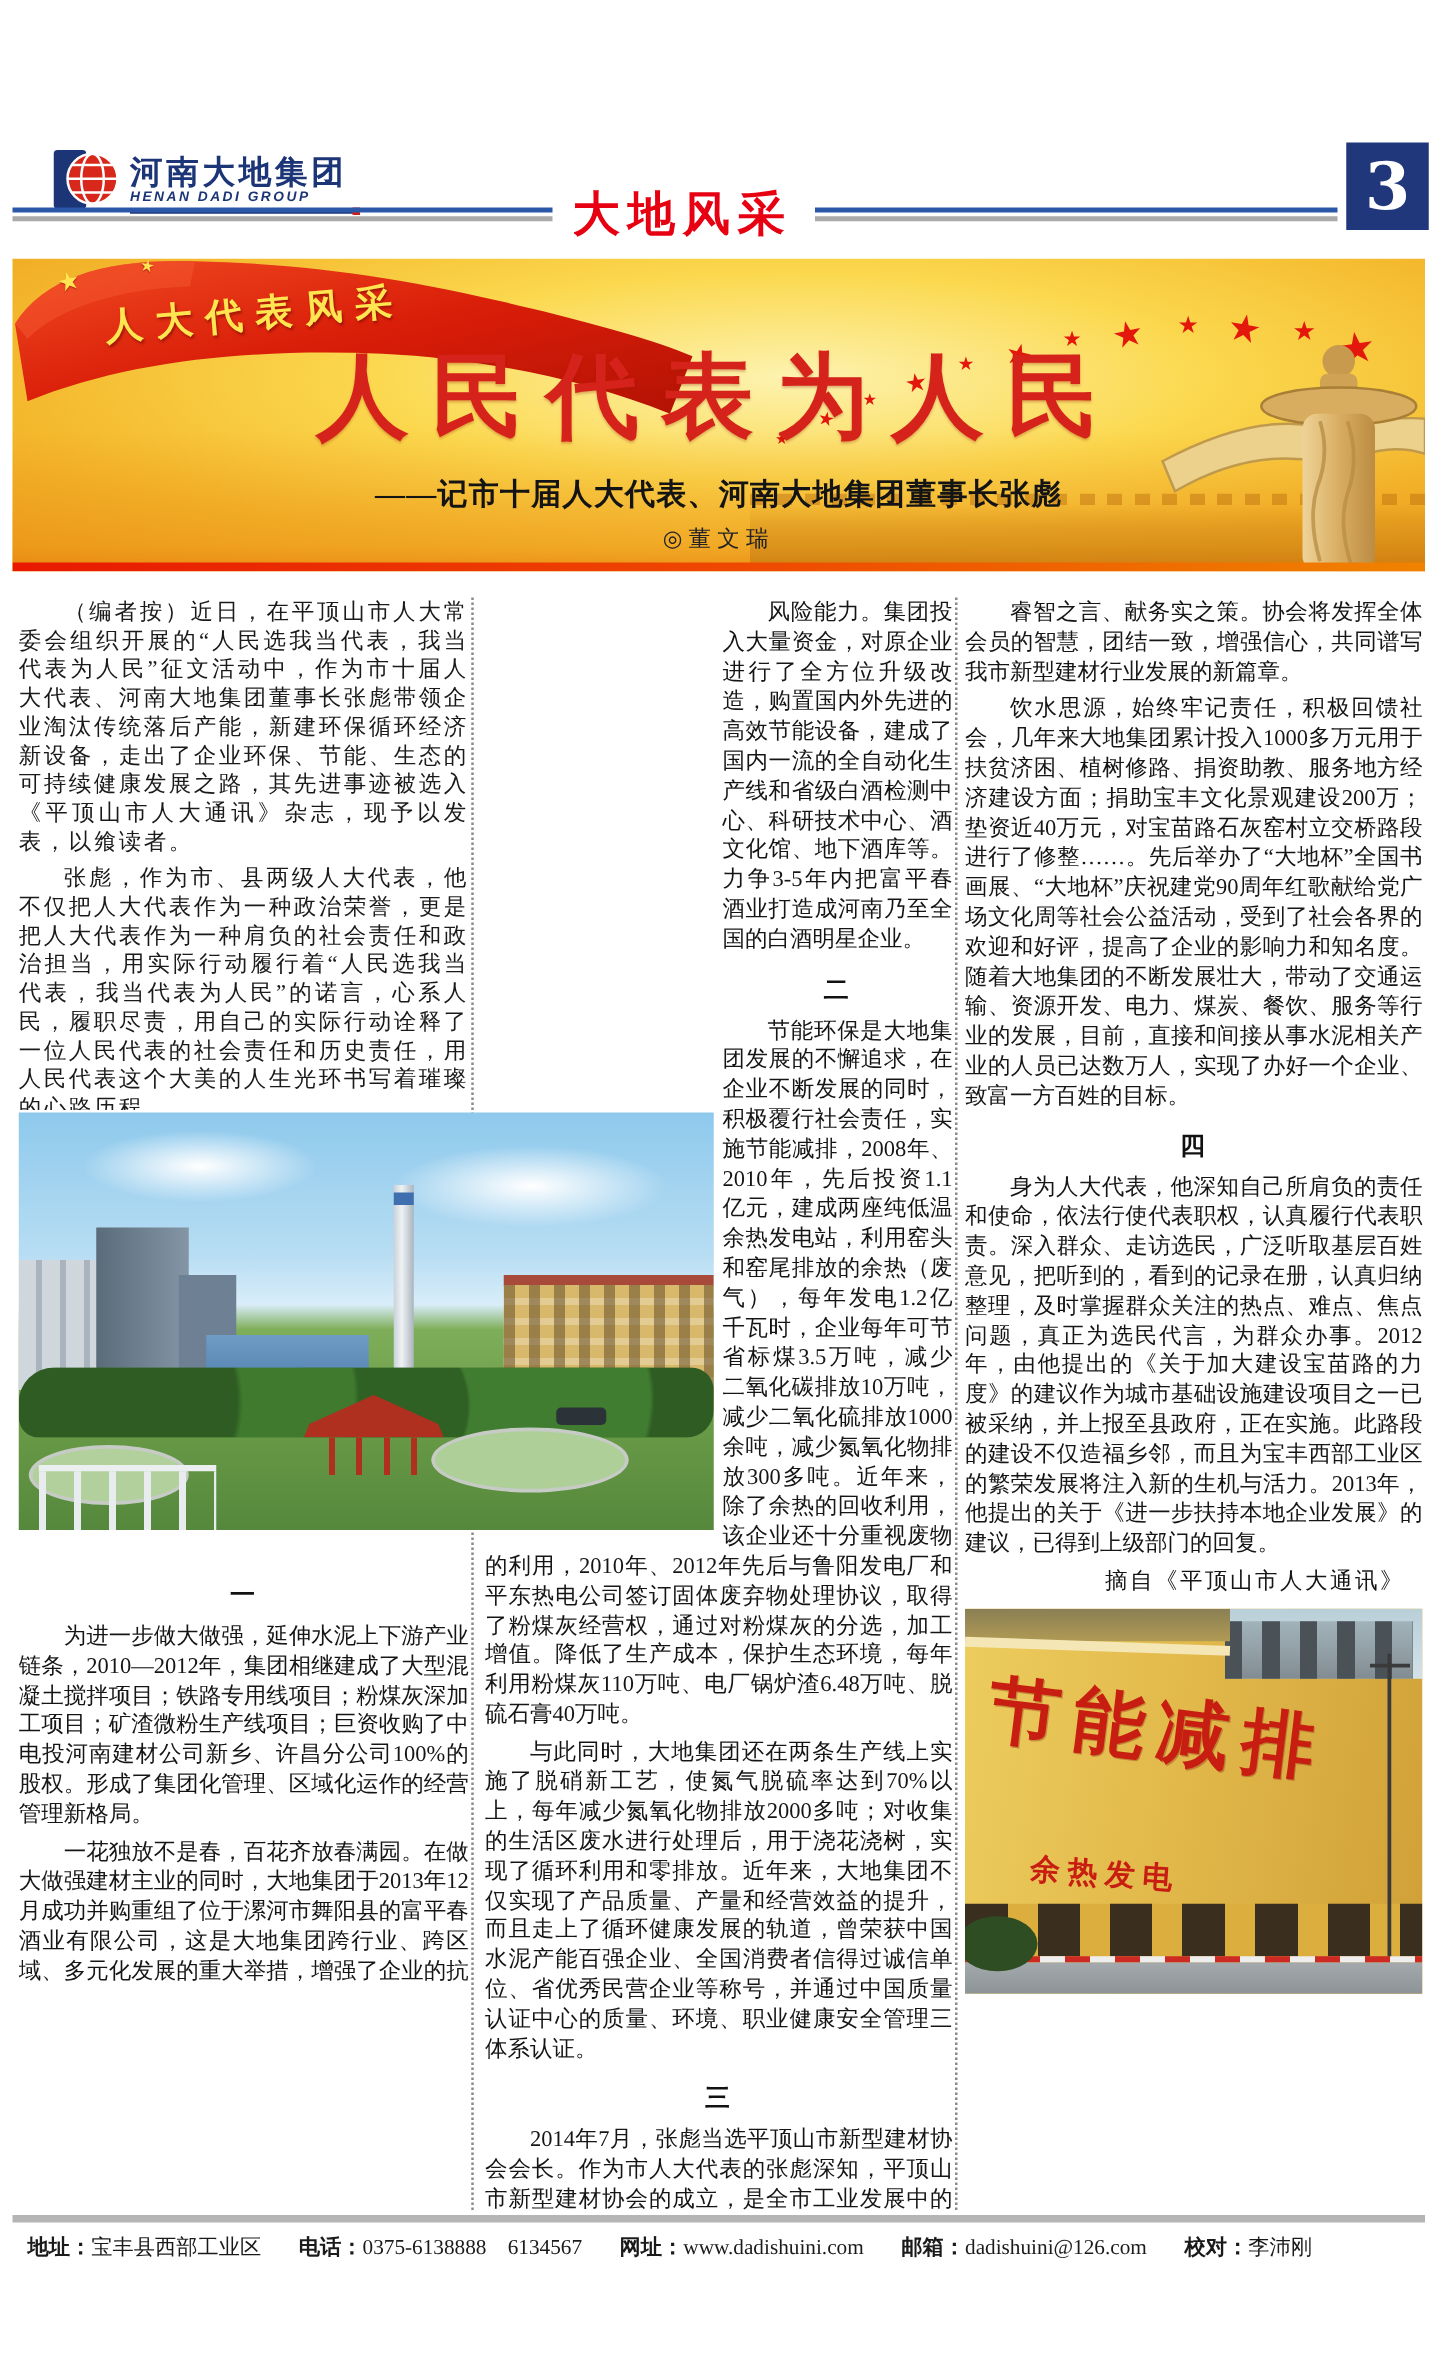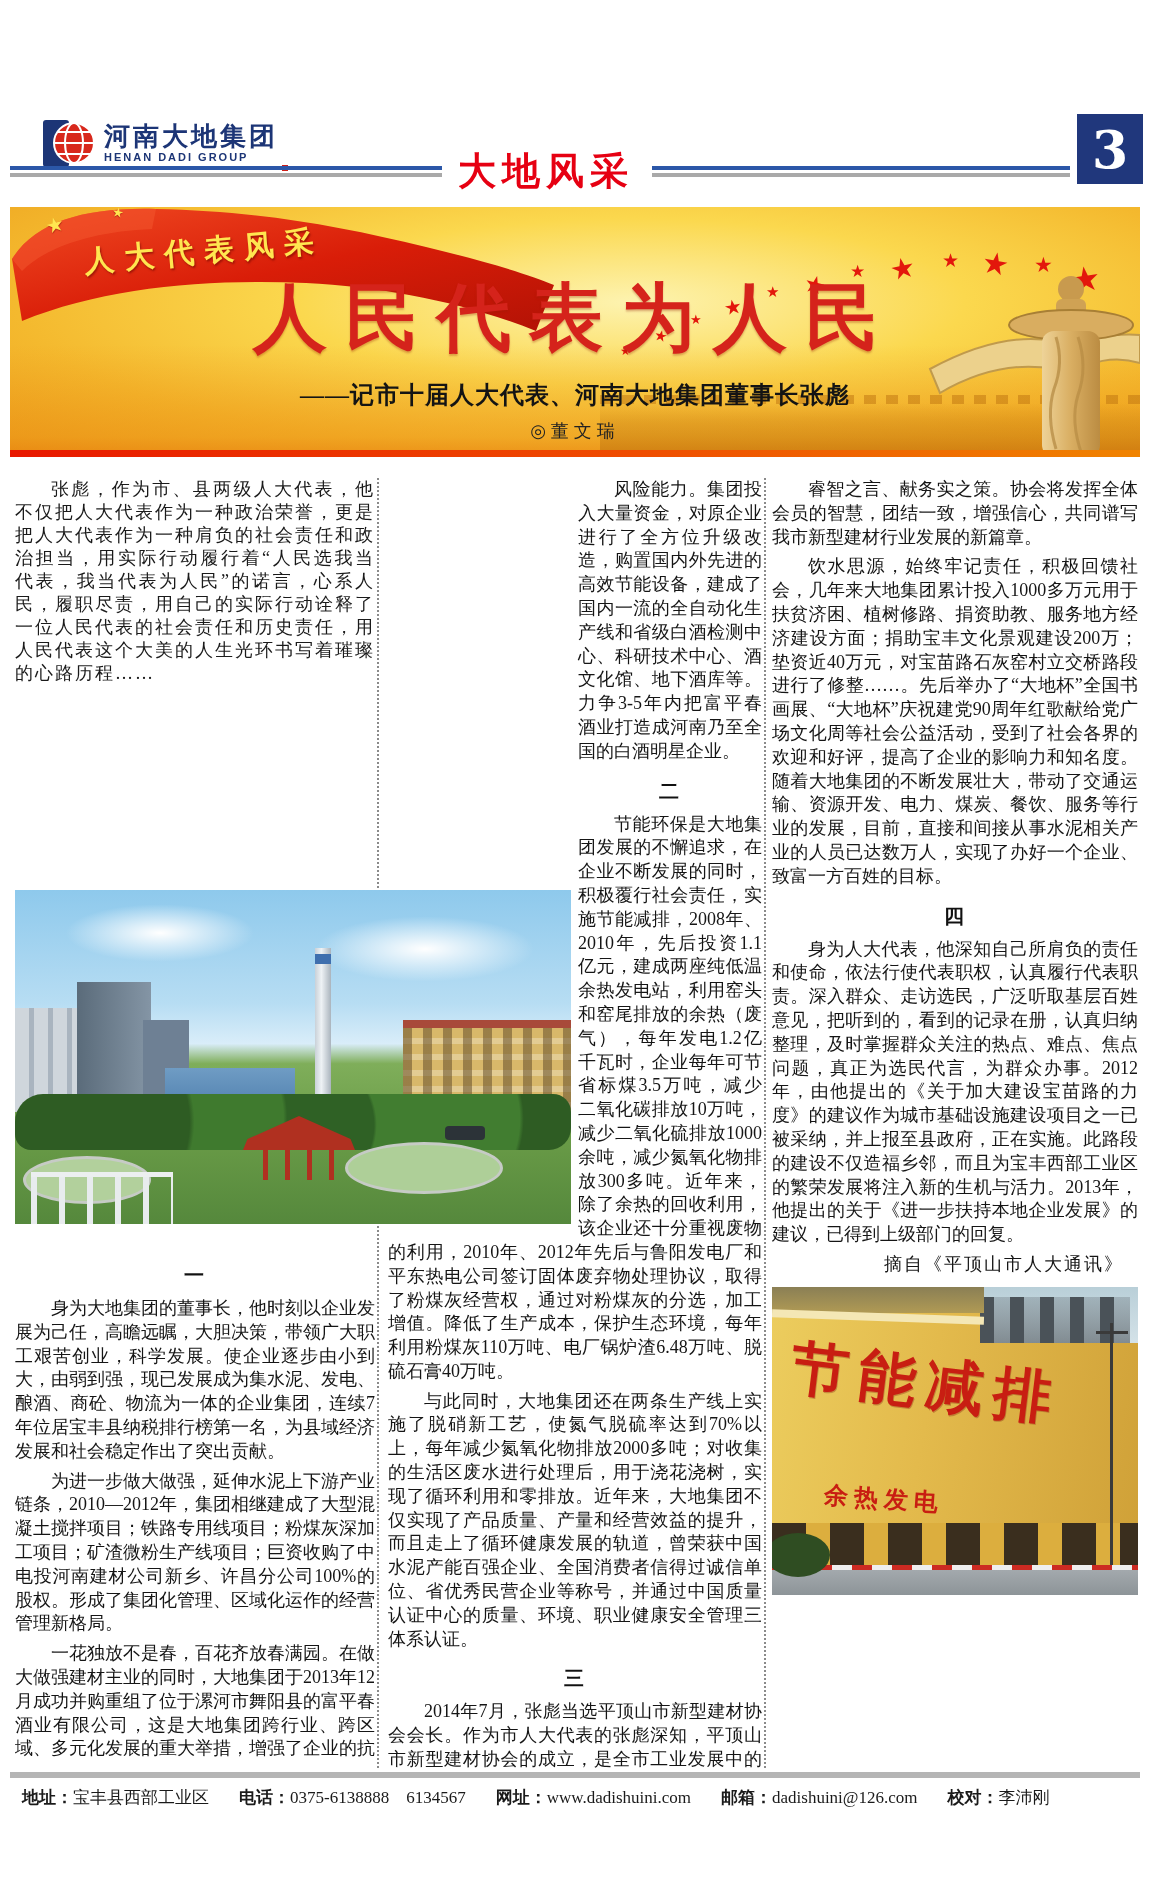--- a/index.html
+++ b/index.html
@@ -6,21 +6,21 @@
   body{width:1150px;height:1889px;position:relative;background:#ffffff;
        font-family:"Liberation Serif","DejaVu Serif",serif;overflow:hidden;}
   .abs{position:absolute;}
 
   
   #logo{left:42px;top:116px;display:flex;align-items:center;gap:8px;}
   #logo-text{display:flex;flex-direction:column;}
   #logo-cn{font-family:"Liberation Sans","DejaVu Sans",sans-serif;font-weight:bold;
            font-size:26px;color:#1c3576;letter-spacing:3px;line-height:28px;}
   #logo-en{font-family:"Liberation Sans","DejaVu Sans",sans-serif;font-weight:bold;
-           font-size:11px;color:#1c3576;letter-spacing:2px;line-height:14px;}
+           font-size:11px;color:#1c3576;letter-spacing:2px;line-height:14px;font-style:italic;}
   #logo-underline{position:relative;margin-top:3px;width:182px;height:3px;background:#1c3576;}
   #logo-underline::after{content:"";position:absolute;right:-2px;top:-2px;width:6px;height:6px;background:#cf1f18;}
 
   #masthead-title{left:440px;top:146px;width:212px;text-align:center;
       font-family:"Liberation Sans","DejaVu Sans",sans-serif;font-weight:bold;
       font-size:38px;color:#e60012;letter-spacing:6px;}
   .rule{height:4px;}
   .rule-blue{background:#2b57a8;}
   .rule-gray{background:#a9a9a9;}
   #page-badge{left:1077px;top:114px;width:66px;height:70px;background:#20377c;
@@ -230,26 +230,26 @@
   <div class="abs" id="banner-title">人民代表为人民</div>
   <div class="abs" id="banner-author">◎董文瑞</div>
   <div class="abs" id="banner-subtitle">——记市十届人大代表、河南大地集团董事长张彪</div>
   <div class="abs" id="banner-redstrip"></div>
 </div>
 
 <div class="abs divider" style="left:377px;"></div>
 <div class="abs divider" style="left:764px;"></div>
 
 <div class="abs coltext kai" id="col1a">
+  <p>（编者按）近日，在平顶山市人大常委会组织开展的“人民选我当代表，我当代表为人民”征文活动中，作为市十届人大代表、河南大地集团董事长张彪带领企业淘汰传统落后产能，新建环保循环经济新设备，走出了企业环保、节能、生态的可持续健康发展之路，其先进事迹被选入《平顶山市人大通讯》杂志，现予以发表，以飨读者。</p>
   <p>张彪，作为市、县两级人大代表，他不仅把人大代表作为一种政治荣誉，更是把人大代表作为一种肩负的社会责任和政治担当，用实际行动履行着“人民选我当代表，我当代表为人民”的诺言，心系人民，履职尽责，用自己的实际行动诠释了一位人民代表的社会责任和历史责任，用人民代表这个大美的人生光环书写着璀璨的心路历程……</p>
 </div>
 
 <div class="abs coltext" id="col1b">
   <div class="sec-head">一</div>
-  <p>身为大地集团的董事长，他时刻以企业发展为己任，高瞻远瞩，大胆决策，带领广大职工艰苦创业，科学发展。使企业逐步由小到大，由弱到强，现已发展成为集水泥、发电、酿酒、商砼、物流为一体的企业集团，连续7年位居宝丰县纳税排行榜第一名，为县域经济发展和社会稳定作出了突出贡献。</p>
   <p>为进一步做大做强，延伸水泥上下游产业链条，2010—2012年，集团相继建成了大型混凝土搅拌项目；铁路专用线项目；粉煤灰深加工项目；矿渣微粉生产线项目；巨资收购了中电投河南建材公司新乡、许昌分公司100%的股权。形成了集团化管理、区域化运作的经营管理新格局。</p>
   <p>一花独放不是春，百花齐放春满园。在做大做强建材主业的同时，大地集团于2013年12月成功并购重组了位于漯河市舞阳县的富平春酒业有限公司，这是大地集团跨行业、跨区域、多元化发展的重大举措，增强了企业的抗</p>
 </div>
 
 <div class="abs" id="photo1">
   <div class="p1part" id="p1-cloud1"></div>
   <div class="p1part" id="p1-cloud2"></div>
   <div class="p1part" id="p1-silos"></div>
   <div class="p1part" id="p1-tower"></div>
   <div class="p1part" id="p1-tower2"></div>

